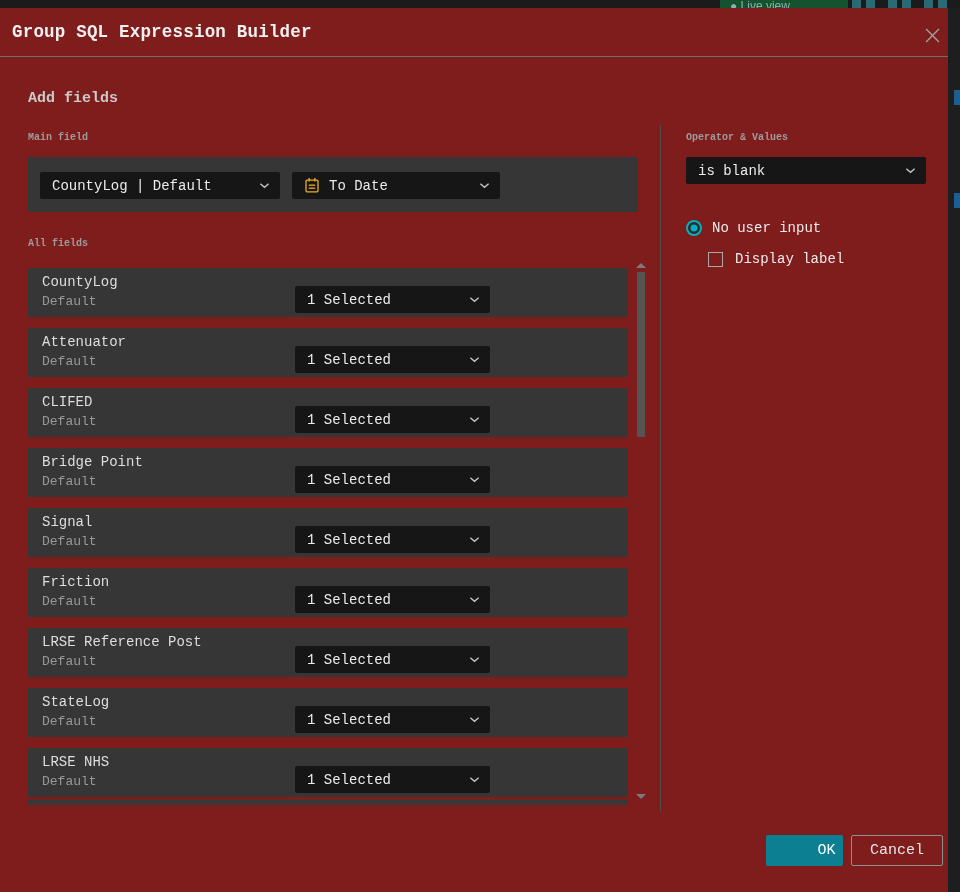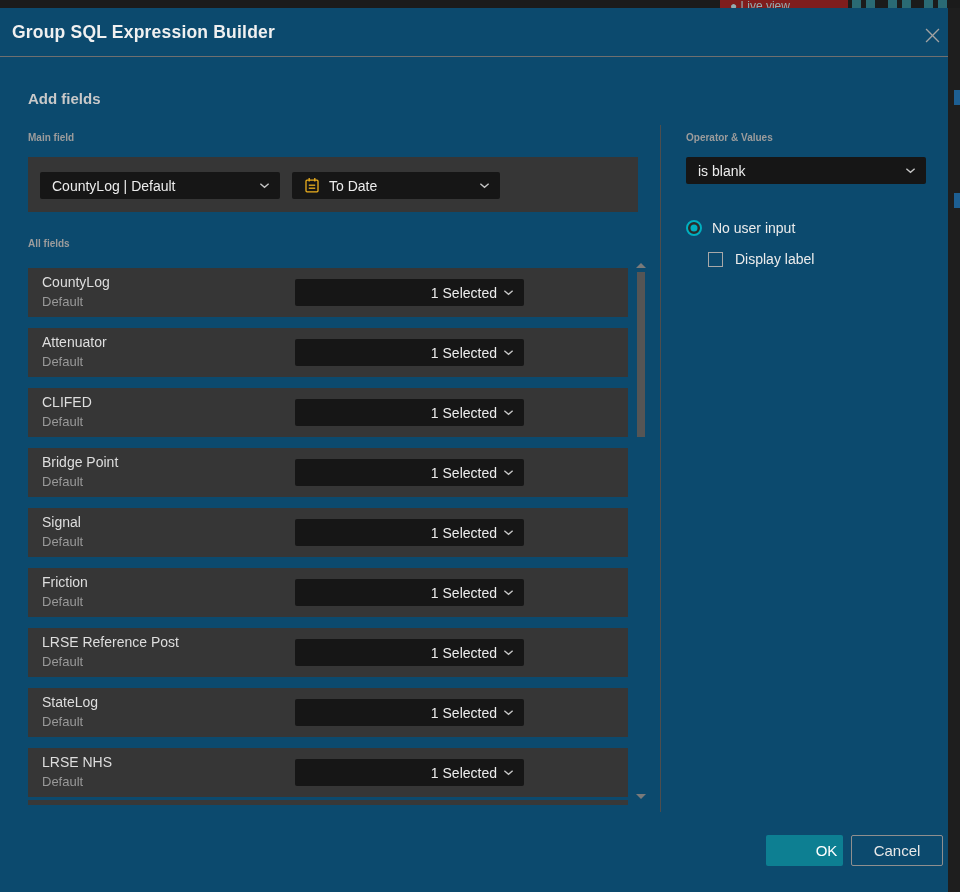--- a/index.html
+++ b/index.html
@@ -2,29 +2,29 @@
 <html><head>
 <meta charset="utf-8">
 <style>
   * { margin:0; padding:0; box-sizing:border-box; }
   html,body { width:960px; height:892px; overflow:hidden; background:#1b1b1b;
     font-family:"Liberation Sans", sans-serif; }
   .abs { position:absolute; }
 
   
   #backdrop-top { left:0; top:0; width:960px; height:8px; background:#1b1b1b; overflow:hidden; z-index:1; }
-  .lv-chip { position:absolute; left:720px; top:0; width:128px; height:8px; background:#7f1d1d; overflow:hidden; }
+  .lv-chip { position:absolute; left:720px; top:0; width:128px; height:8px; background:#14532d; overflow:hidden; }
   .lv-chip .lv-text { position:absolute; left:10px; top:-1px; font-size:12px; color:#93adb1; white-space:nowrap; }
   .bar-group { position:absolute; top:0; height:8px; }
   .bar-group .bar { position:absolute; top:0; width:9px; height:8px; background:#2a6a74; }
   #backdrop-right { left:948px; top:8px; width:12px; height:884px; background:#1e1e1e; z-index:1; }
   .edge-chip { position:absolute; left:6px; width:6px; height:15px; background:#1d5f93; }
 
   
-  #dialog { left:0; top:8px; width:948px; height:884px; background:#0c4a6e; z-index:2; }
+  #dialog { left:0; top:8px; width:948px; height:884px; background:#7f1d1d; z-index:2;font-family:Liberation Mono, monospace; }
   #dialog-title { position:absolute; left:12px; top:0; height:48px; line-height:48px;
     font-size:17.5px; font-weight:600; color:#f0f0f0; letter-spacing:.2px; }
   #close-btn { position:absolute; left:918px; top:14px; width:28px; height:26px;
     display:flex; align-items:center; justify-content:center; cursor:pointer; }
   #title-sep { position:absolute; left:0; top:48px; width:948px; height:1px; background:#6f6f6f; }
 
   .section-heading { position:absolute; font-size:15px; font-weight:700; color:#c9c9c9; }
   .sub-label { position:absolute; font-size:10px; font-weight:700; color:#9c9c9c; }
 
   .panel { position:absolute; background:#363636; }
@@ -37,21 +37,21 @@
 
   
   #main-panel { left:28px; top:149px; width:610px; height:55px; }
   #dd-field   { left:40px; top:164px; width:240px; height:27px; }
   #dd-attr    { left:292px; top:164px; width:208px; height:27px; }
 
   
   .field-row { position:absolute; left:28px; width:600px; height:49px; background:#363636; }
   .row-name { position:absolute; left:14px; top:6px; font-size:14px; color:#dedede; }
   .row-sub  { position:absolute; left:14px; top:26px; font-size:13px; color:#999; }
-  .row-dd   { left:267px; top:11px; width:229px; height:27px;text-align:right; }
+  .row-dd   { left:267px; top:18px; width:195px; height:27px; }
   #row-clip { left:28px; top:792px; width:600px; height:5px; background:#383838; }
 
   
   #scroll-thumb { left:637px; top:264px; width:8px; height:165px; background:#555; }
   .tri-up { left:636px; top:255px; width:0; height:0;
     border-left:5px solid transparent; border-right:5px solid transparent; border-bottom:5px solid #7a7a7a; }
   .tri-down { left:636px; top:786px; width:0; height:0;
     border-left:5px solid transparent; border-right:5px solid transparent; border-top:5px solid #7a7a7a; }
 
   

